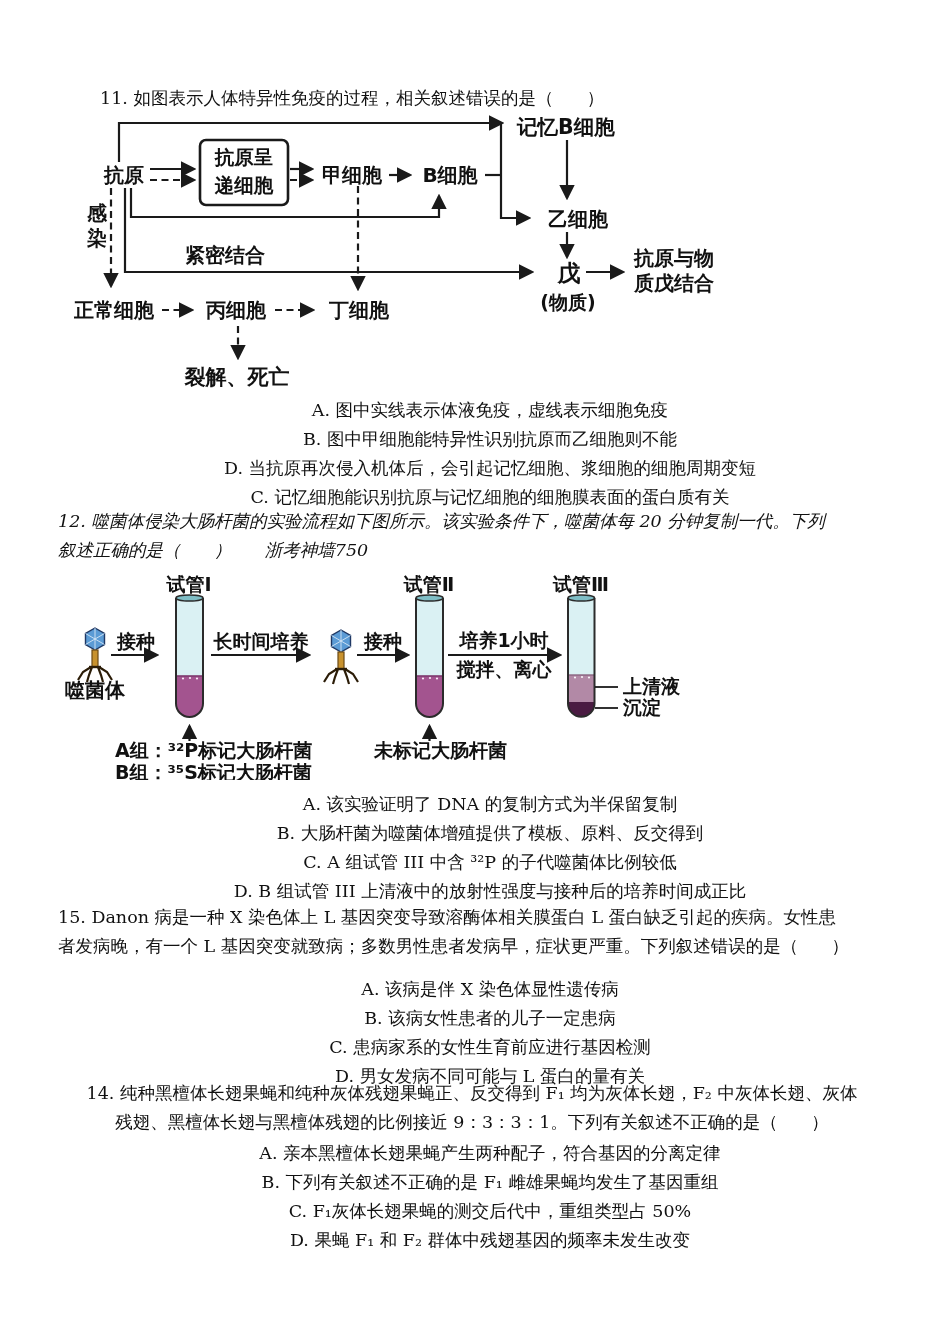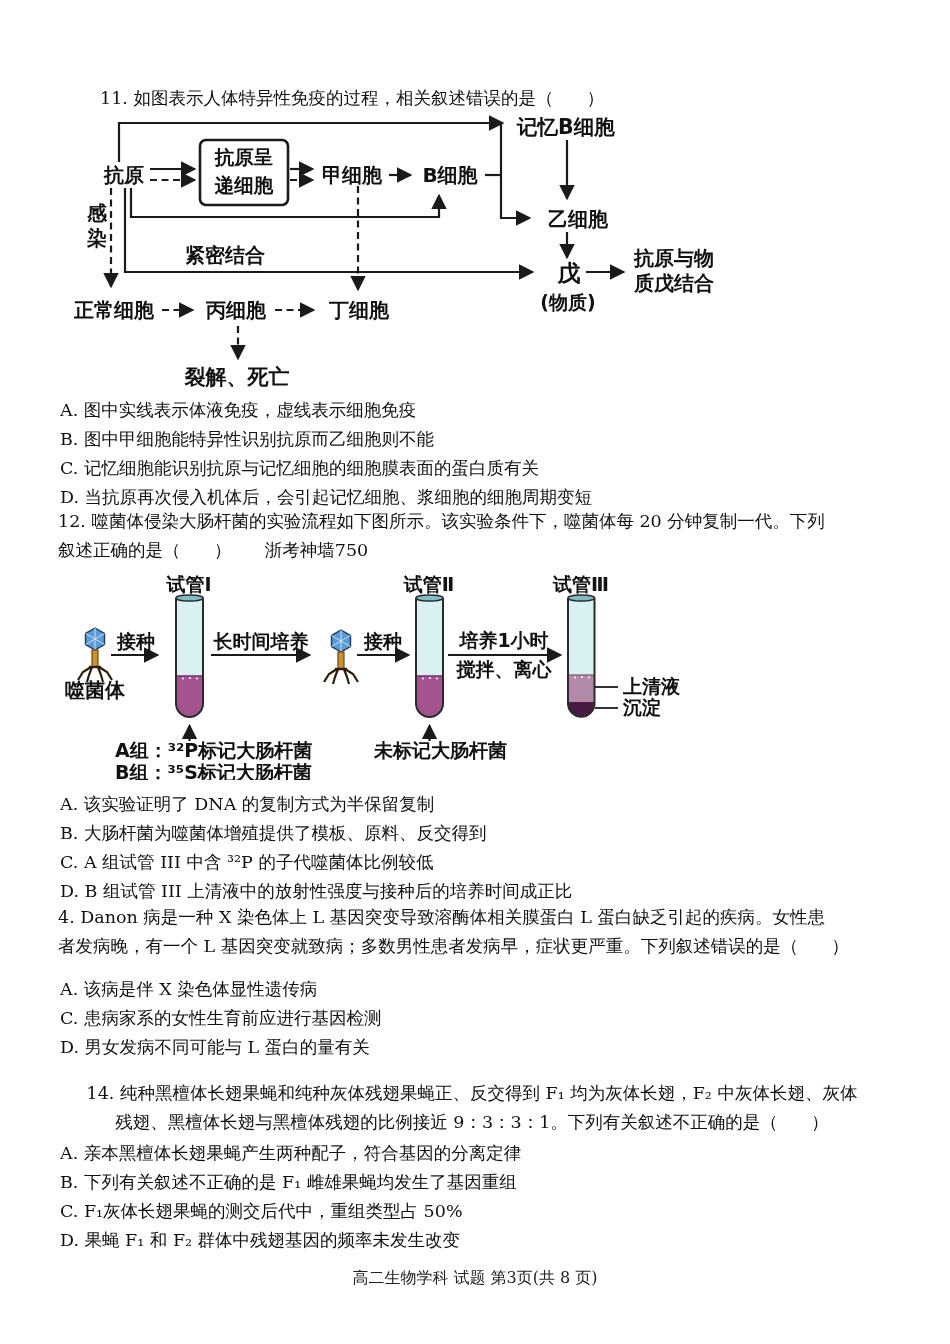--- a/index.html
+++ b/index.html
@@ -1,20 +1,20 @@
 <!DOCTYPE html>
 <html><head>
 <meta charset="utf-8">
 <style>
   html,body{margin:0;padding:0;background:#ffffff;}
   #page{position:relative;width:950px;height:1344px;background:#fff;overflow:hidden;
         font-family:"DejaVu Serif","Liberation Serif",serif;color:#111;}
   .abs{position:absolute;}
   .stem{font-size:17.5px;line-height:29px;white-space:pre-wrap;}
-  .opts .line{font-size:17.5px;line-height:29px;white-space:pre-wrap;}
+  .opts .line{font-size:17.5px;line-height:29px;white-space:pre-wrap;text-align:center;}
   #footer{top:1268px;left:0;width:100%;text-align:center;font-size:16px;color:#222;}
   svg text{font-family:"DejaVu Sans","Liberation Sans",sans-serif;fill:#111;}
   .dlab{font-weight:bold;}
   .ln{stroke:#1a1a1a;stroke-width:2.2;fill:none;}
   .lnthin{stroke:#1a1a1a;stroke-width:1.8;fill:none;}
   .dash{stroke-dasharray:7 4.5;}
   .tube-outline{stroke:#2b2b2b;stroke-width:2;fill:none;}
 </style>
 </head>
 <body>
@@ -72,25 +72,25 @@
     <text class="dlab" x="175" y="162" font-size="20" text-anchor="middle">紧密结合</text>
     <text class="dlab" x="64" y="217" font-size="20" text-anchor="middle">正常细胞</text>
     <text class="dlab" x="186" y="217" font-size="20" text-anchor="middle">丙细胞</text>
     <text class="dlab" x="309" y="217" font-size="20" text-anchor="middle">丁细胞</text>
     <text class="dlab" x="187" y="284" font-size="21" text-anchor="middle">裂解、死亡</text>
   </svg>
 
   <div class="abs opts" style="top:396px;left:60px;width:860px;">
     <div class="line">A. 图中实线表示体液免疫，虚线表示细胞免疫</div>
     <div class="line">B. 图中甲细胞能特异性识别抗原而乙细胞则不能</div>
+    <div class="line">D. 当抗原再次侵入机体后，会引起记忆细胞、浆细胞的细胞周期变短</div>
     <div class="line">C. 记忆细胞能识别抗原与记忆细胞的细胞膜表面的蛋白质有关</div>
-    <div class="line">D. 当抗原再次侵入机体后，会引起记忆细胞、浆细胞的细胞周期变短</div>
-  </div>
-
-  <div class="abs" style="top:507px;left:58px;width:862px;">
+  </div>
+
+  <div class="abs" style="top:507px;left:58px;width:862px;font-style:italic;">
     <div class="stem">12. 噬菌体侵染大肠杆菌的实验流程如下图所示。该实验条件下，噬菌体每 20 分钟复制一代。下列</div>
     <div class="stem">叙述正确的是（      ）      浙考神墙750</div>
   </div>
 
   <svg class="abs" style="top:568px;left:55px;" width="880" height="212" viewBox="0 0 880 212">
     <defs>
       <marker id="ah2" viewBox="0 0 10 10" refX="8.5" refY="5" markerWidth="7" markerHeight="7" orient="auto-start-reverse">
         <path d="M0,0 L10,5 L0,10 Z" fill="#1a1a1a"></path>
       </marker>
       <g id="phage">
@@ -175,35 +175,35 @@
   </svg>
 
   <div class="abs opts" style="top:790px;left:60px;width:860px;">
     <div class="line">A. 该实验证明了 DNA 的复制方式为半保留复制</div>
     <div class="line">B. 大肠杆菌为噬菌体增殖提供了模板、原料、反交得到</div>
     <div class="line">C. A 组试管 III 中含 ³²P 的子代噬菌体比例较低</div>
     <div class="line">D. B 组试管 III 上清液中的放射性强度与接种后的培养时间成正比</div>
   </div>
 
   <div class="abs" style="top:903px;left:58px;width:862px;">
-    <div class="stem">4. Danon 病是一种 X 染色体上 L 基因突变导致溶酶体相关膜蛋白 L 蛋白缺乏引起的疾病。女性患</div>
+    <div class="stem">15. Danon 病是一种 X 染色体上 L 基因突变导致溶酶体相关膜蛋白 L 蛋白缺乏引起的疾病。女性患</div>
     <div class="stem">者发病晚，有一个 L 基因突变就致病；多数男性患者发病早，症状更严重。下列叙述错误的是（      ）</div>
   </div>
   <div class="abs opts" style="top:963px;left:60px;width:860px;margin-top:12px;">
     <div class="line">A. 该病是伴 X 染色体显性遗传病</div>
+    <div class="line">B. 该病女性患者的儿子一定患病</div>
     <div class="line">C. 患病家系的女性生育前应进行基因检测</div>
     <div class="line">D. 男女发病不同可能与 L 蛋白的量有关</div>
   </div>
 
   <div class="abs" style="top:1079px;left:41px;width:862px;text-align:center;">
     <div class="stem">14. 纯种黑檀体长翅果蝇和纯种灰体残翅果蝇正、反交得到 F₁ 均为灰体长翅，F₂ 中灰体长翅、灰体</div>
     <div class="stem">残翅、黑檀体长翅与黑檀体残翅的比例接近 9：3：3：1。下列有关叙述不正确的是（      ）</div>
   </div>
   <div class="abs opts" style="top:1139px;left:60px;width:860px;">
     <div class="line">A. 亲本黑檀体长翅果蝇产生两种配子，符合基因的分离定律</div>
     <div class="line">B. 下列有关叙述不正确的是 F₁ 雌雄果蝇均发生了基因重组</div>
     <div class="line">C. F₁灰体长翅果蝇的测交后代中，重组类型占 50%</div>
     <div class="line">D. 果蝇 F₁ 和 F₂ 群体中残翅基因的频率未发生改变</div>
   </div>
 
-  <div id="footer" class="abs">高二生物学科  试题  第3页(共 8 页)</div>
 
 </div>
 
 </body></html>

